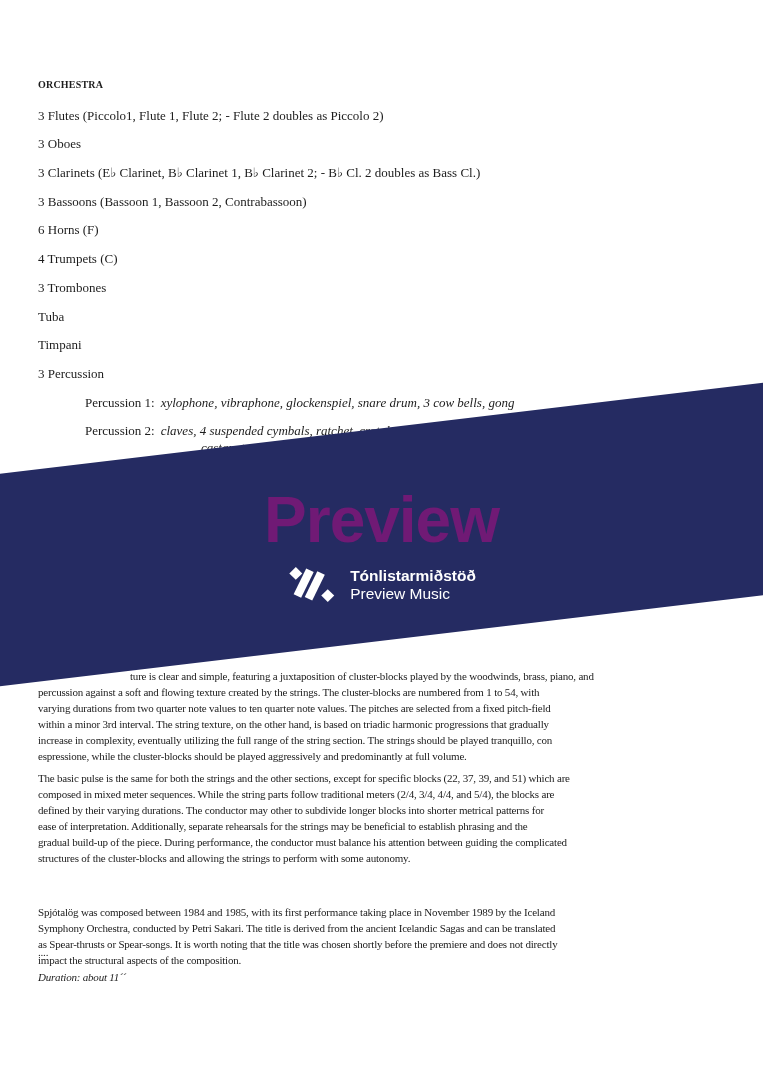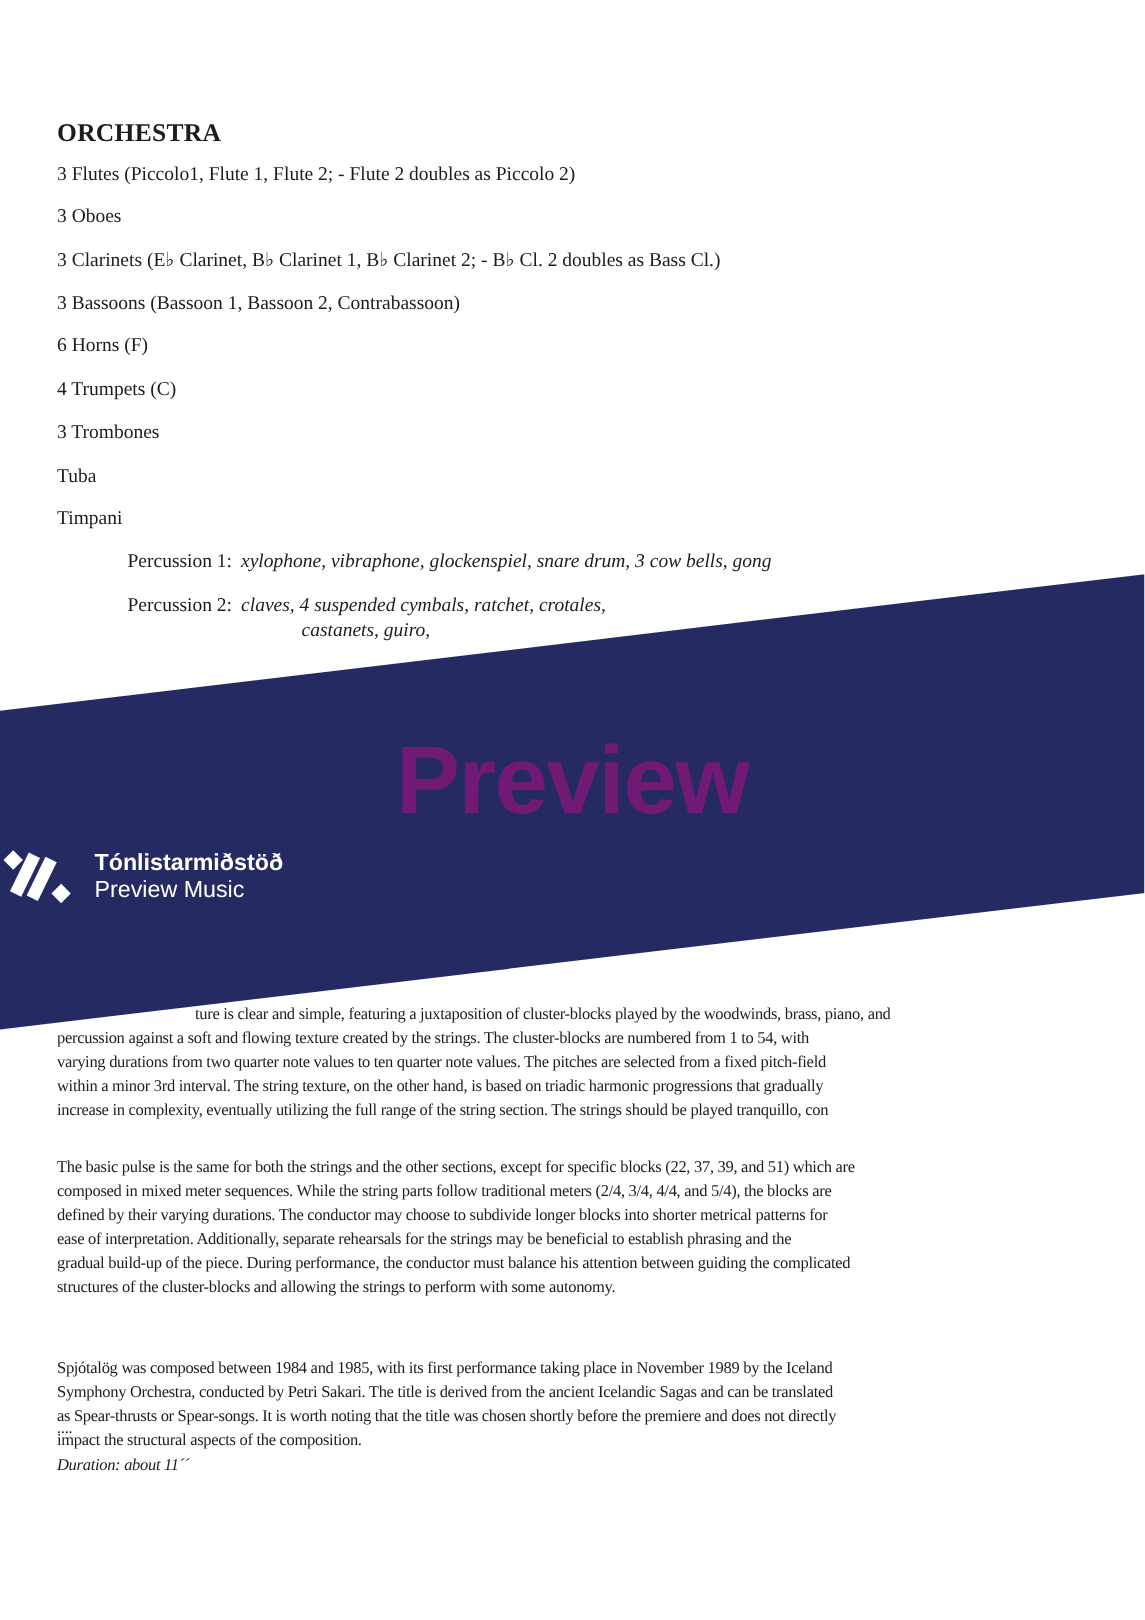--- a/index.html
+++ b/index.html
@@ -11,21 +11,21 @@
     font-family:"Liberation Serif", serif;
     color:#1c1c1c;
   }
   
   .orch{
     position:absolute;left:38px;top:79px;
     font-size:13px;
     z-index:1;
   }
   .orch-line{height:28.7px;white-space:nowrap;}
-  .orch-heading{font-weight:bold;font-size:17px;letter-spacing:.2px;}
+  .orch-heading{font-weight:bold;font-size:10px;letter-spacing:.2px;}
   .perc-line{padding-left:47px;}
   .perc-line-2{height:17px;}
   .cast-line{padding-left:157px;height:17px;}
   .perc-items{font-style:italic;margin-left:6px;}
   
   .banner{
     position:absolute;left:-88px;top:429px;
     width:940px;height:211px;
     background:#252b62;
     transform:rotate(-6.8deg);
@@ -35,21 +35,21 @@
     position:absolute;left:0;right:0;top:488px;
     text-align:center;
     font-family:"Liberation Sans", sans-serif;
     font-weight:bold;font-size:64px;line-height:1;
     letter-spacing:-1px;
     color:#701a75;
     z-index:6;
   }
   .logo-row{
     position:absolute;left:0;right:0;top:563px;
-    display:flex;align-items:center;gap:13px;
+    display:flex;justify-content:center;align-items:center;gap:13px;
     color:#ffffff;
     z-index:6;
   }
   .logo-icon{width:50px;height:43px;display:block;}
   .logo-text{font-family:"Liberation Sans", sans-serif;line-height:18px;font-size:15.5px;}
   .logo-title{font-weight:bold;}
   
   .bodyblock{
     position:absolute;left:38px;
     font-size:11px;letter-spacing:-0.2px;
@@ -72,20 +72,21 @@
     <div class="orch-line orch-heading">ORCHESTRA</div>
     <div class="orch-line">3 Flutes (Piccolo1, Flute 1, Flute 2; - Flute 2 doubles as Piccolo 2)</div>
     <div class="orch-line">3 Oboes</div>
     <div class="orch-line">3 Clarinets (E♭ Clarinet, B♭ Clarinet 1, B♭ Clarinet 2;  - B♭ Cl. 2 doubles as Bass Cl.)</div>
     <div class="orch-line">3 Bassoons (Bassoon 1, Bassoon 2, Contrabassoon)</div>
     <div class="orch-line">6 Horns (F)</div>
     <div class="orch-line">4 Trumpets (C)</div>
     <div class="orch-line">3 Trombones</div>
     <div class="orch-line">Tuba</div>
     <div class="orch-line">Timpani</div>
+    <div class="orch-line">3 Percussion</div>
     <div class="orch-line perc-line">
       <span>Percussion 1:</span><span class="perc-items">xylophone, vibraphone, glockenspiel, snare drum, 3 cow bells, gong</span>
     </div>
     <div class="orch-line perc-line perc-line-2">
       <span>Percussion 2:</span><span class="perc-items">claves, 4 suspended cymbals, ratchet, crotales,</span>
     </div>
     <div class="orch-line cast-line perc-items">castanets, guiro,</div>
   </section>
 
   <div class="banner"></div>
@@ -102,26 +103,27 @@
       <div class="logo-sub">Preview Music</div>
     </div>
   </div>
 
   <section class="bodyblock p1">
     <div class="bline indent-hidden">ture is clear and simple, featuring a juxtaposition of cluster-blocks played by the woodwinds, brass, piano, and</div>
     <div class="bline">percussion against a soft and flowing texture created by the strings. The cluster-blocks are numbered from 1 to 54, with</div>
     <div class="bline">varying durations from two quarter note values to ten quarter note values. The pitches are selected from a fixed pitch-field</div>
     <div class="bline">within a minor 3rd interval. The string texture, on the other hand, is based on triadic harmonic progressions that gradually</div>
     <div class="bline">increase in complexity, eventually utilizing the full range of the string section. The strings should be played tranquillo, con</div>
+    <div class="bline">espressione, while the cluster-blocks should be played aggressively and predominantly at full volume.</div>
   </section>
 
   <section class="bodyblock p2">
     <div class="bline">The basic pulse is the same for both the strings and the other sections, except for specific blocks (22, 37, 39, and 51) which are</div>
     <div class="bline">composed in mixed meter sequences. While the string parts follow traditional meters (2/4, 3/4, 4/4, and 5/4), the blocks are</div>
-    <div class="bline">defined by their varying durations. The conductor may choose to subdivide longer blocks into shorter metrical patterns for</div>
+    <div class="bline">defined by their varying durations. The conductor may other to subdivide longer blocks into shorter metrical patterns for</div>
     <div class="bline">ease of interpretation. Additionally, separate rehearsals for the strings may be beneficial to establish phrasing and the</div>
     <div class="bline">gradual build-up of the piece. During performance, the conductor must balance his attention between guiding the complicated</div>
     <div class="bline">structures of the cluster-blocks and allowing the strings to perform with some autonomy.</div>
   </section>
 
   <section class="bodyblock p3">
     <div class="bline">Spjótalög was composed between 1984 and 1985, with its first performance taking place in November 1989 by the Iceland</div>
     <div class="bline">Symphony Orchestra, conducted by Petri Sakari. The title is derived from the ancient Icelandic Sagas and can be translated</div>
     <div class="bline">as Spear-thrusts or Spear-songs. It is worth noting that the title was chosen shortly before the premiere and does not directly</div>
     <div class="bline">impact the structural aspects of the composition.</div>

